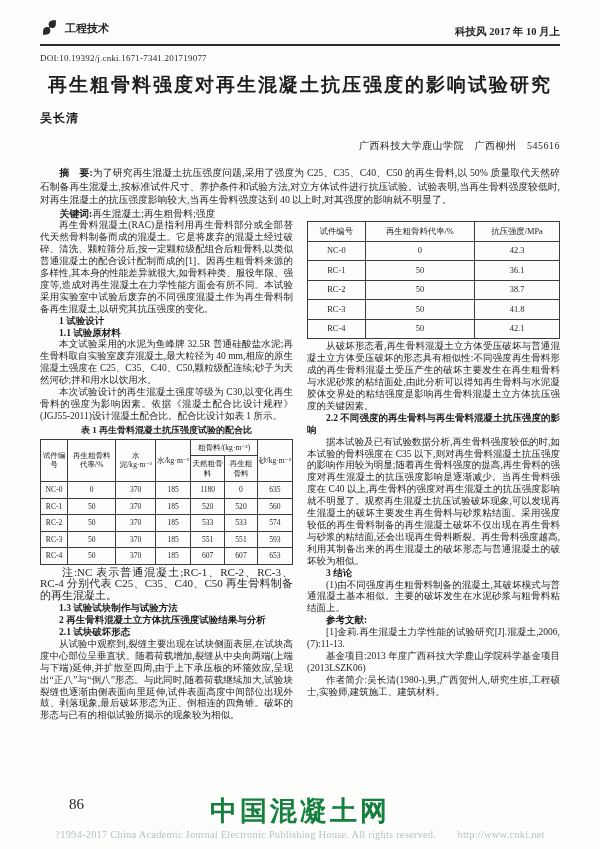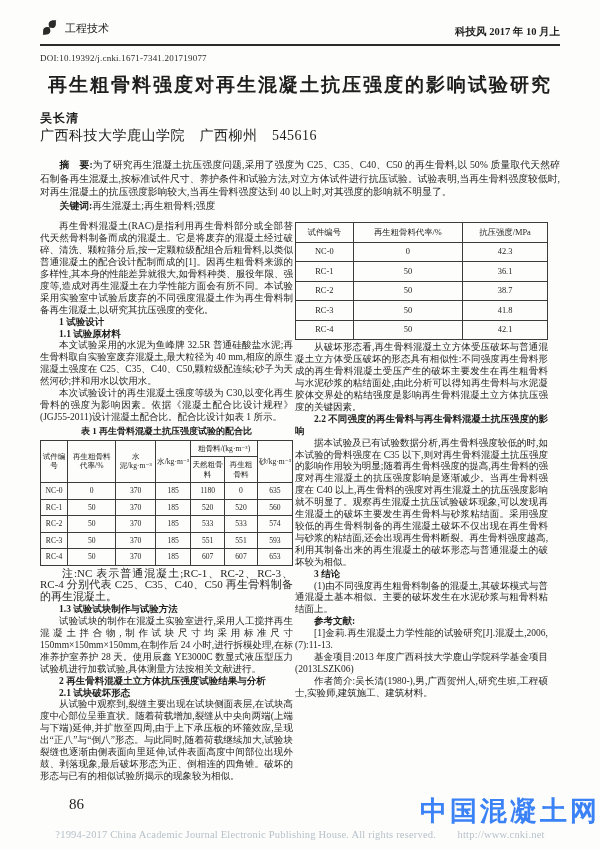--- a/index.html
+++ b/index.html
@@ -5,52 +5,52 @@
   html,body{margin:0;padding:0;background:#ffffff;}
   .page{
     width:600px;height:849px;position:relative;overflow:hidden;
     background:#fdfdfc;color:#1e1e1e;
     font-family:"Liberation Serif","DejaVu Serif",serif;
     box-sizing:border-box;
   }
   .inner{padding:0 40px;}
   
   .hdr{display:flex;justify-content:space-between;align-items:flex-end;padding-top:18px;}
-  .hdr-left{display:flex;align-items:center;gap:6px;font-size:11px;font-weight:normal;
+  .hdr-left{display:flex;align-items:center;gap:6px;font-size:11px;font-weight:bold;
     font-family:"Liberation Sans","DejaVu Sans",sans-serif;text-align:right;}
   .hdr-right{font-size:10.5px;font-weight:bold;}
   .hdr-rule{border-bottom:2px solid #2b2b2b;margin-top:5px;}
   .doi{font-size:9px;margin-top:7px;letter-spacing:.2px;color:#2a2a2a;}
   
   .title{margin-top:9px;text-align:center;font-size:19px;font-weight:bold;letter-spacing:2px;line-height:25px;}
   .author{margin-top:13px;text-align:left;font-size:12px;font-weight:bold;letter-spacing:1px;}
-  .affil{text-align:left;font-size:14px;letter-spacing:.5px;}
+  .affil{margin-top:12px;text-align:right;font-size:10px;letter-spacing:.5px;}
   
   .abstract{margin-top:13px;font-size:9.8px;line-height:13.6px;text-align:justify;}
   .abstract p{margin:0;text-indent:2em;}
   .ab-label,.kw-label{font-weight:bold;}
   
-  .cols{display:flex;gap:2px;margin-top:9px;}
+  .cols{display:flex;gap:14px;}
   .col{width:253px;font-size:9.5px;line-height:11.9px;text-align:justify;}
   .col p{margin:0;text-indent:2em;}
   .h{font-weight:bold;text-indent:2em;margin:0;}
   
   .tcaption{text-align:center;font-weight:bold;font-size:9px;margin:2px 0 2px 0;text-indent:0;}
   table.ptable{width:100%;border-collapse:collapse;text-align:center;margin:1px 0 2px 0;
     font-size:7.6px;line-height:9.5px;}
   table.ptable th,table.ptable td{border:1px solid #3c3c3c;padding:3px 1px;font-weight:normal;}
   table.t2{font-size:8.4px;}
   table.t2 th,table.t2 td{padding:4.5px 2px;}
   th.grp{border-bottom:none;}
   th.sub{border-top:none;}
   .tnote{font-size:11px;line-height:11.5px;text-indent:2em;text-align:justify;margin:1px 0 2px 0;}
   
   .pageno{position:absolute;left:48px;bottom:36px;font-size:15px;margin-left:21px;}
-  .watermark{position:absolute;left:0;right:0;bottom:20px;text-align:right;
-    font-size:27px;font-weight:bold;letter-spacing:3px;color:#3b82f6;
+  .watermark{position:absolute;left:0;right:0;bottom:20px;text-align:center;
+    font-size:27px;font-weight:bold;letter-spacing:3px;color:#15803d;
     font-family:"Liberation Sans","DejaVu Sans",sans-serif;}
   .copyright{position:absolute;left:0;right:0;bottom:7px;text-align:center;
     font-size:10.5px;color:#b7c1c9;letter-spacing:.2px;}
   .logo{display:inline-block;}
 </style>
 </head>
 <body>
 
 <div class="page">
   <div class="inner">
@@ -153,21 +153,20 @@
                 <td>185</td>
                 <td>607</td>
                 <td>607</td>
                 <td>653</td>
               </tr>
             </tbody>
         </table>
         <div class="tnote">注:NC 表示普通混凝土;RC-1、RC-2、RC-3、RC-4 分别代表 C25、C35、C40、C50 再生骨料制备的再生混凝土。</div>
 
         <p class="h">1.3 试验试块制作与试验方法</p>
-        <p>试验试块的制作在混凝土实验室进行,采用人工搅拌再生混凝土拌合物,制作试块尺寸均采用标准尺寸 150mm×150mm×150mm,在制作后 24 小时,进行拆模处理,在标准养护室养护 28 天。使用辰鑫 YE3000C 数显式液压型压力试验机进行加载试验,具体测量方法按相关文献进行。</p>
         <p class="h">2 再生骨料混凝土立方体抗压强度试验结果与分析</p>
         <p class="h">2.1 试块破坏形态</p>
         <p>从试验中观察到,裂缝主要出现在试块侧面表层,在试块高度中心部位呈垂直状。随着荷载增加,裂缝从中央向两端(上端与下端)延伸,并扩散至四周,由于上下承压板的环箍效应,呈现出“正八”与“倒八”形态。与此同时,随着荷载继续加大,试验块裂缝也逐渐由侧表面向里延伸,试件表面高度中间部位出现外鼓、剥落现象,最后破坏形态为正、倒相连的四角锥。破坏的形态与已有的相似试验所揭示的现象较为相似。</p>
       </div>
 
       <div class="col">
 
         <table class="ptable t2">
           <thead>
             <tr>

